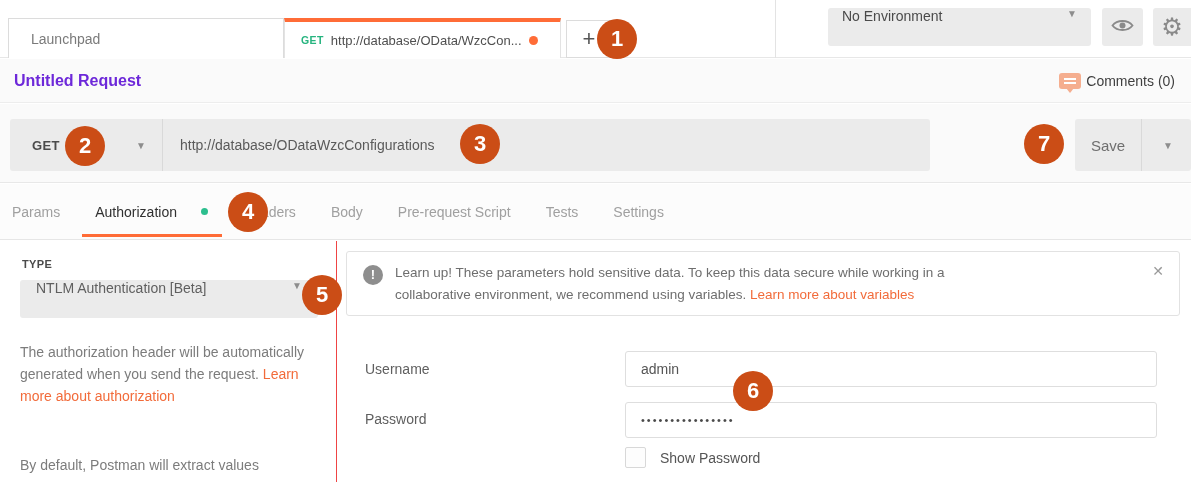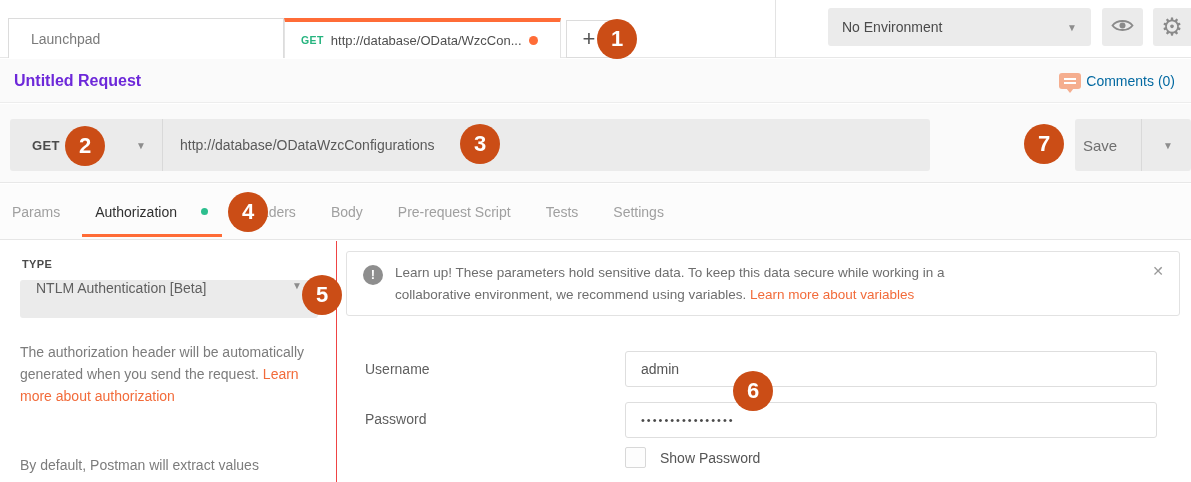--- a/index.html
+++ b/index.html
@@ -10,48 +10,48 @@
   
   .topbar { position:absolute; left:0; top:0; width:1191px; height:58px; background:#ffffff; border-bottom:1px solid #e7e7e7; }
   .wtab { position:absolute; top:18px; height:40px; background:#ffffff; border:1px solid #dcdcdc; border-bottom:none; display:flex; align-items:center; }
   .wtab.launchpad { left:8px; width:276px; padding-left:22px; font-size:14px; color:#7a7a7a; }
   .wtab.active { left:284px; width:277px; border-top:4px solid #ff6c37; border-left:1px solid #e3e3e3; border-right:1px solid #e3e3e3; padding-left:16px; gap:7px; }
   .tab-method { font-size:10.5px; font-weight:bold; color:#26b47f; letter-spacing:.4px; }
   .tab-url { font-size:13px; color:#4f4f4f; white-space:nowrap; }
   .unsaved-dot { width:9px; height:9px; border-radius:50%; background:#ff6c37; flex:0 0 auto; }
   .wtab.plus { left:566px; top:20px; width:46px; height:38px; justify-content:center; font-size:22px; color:#555; border-bottom:1px solid #dcdcdc; }
   .topbar-divider { position:absolute; left:775px; top:0; width:1px; height:58px; background:#e3e3e3; }
-  .env-select { position:absolute; left:828px; top:8px; width:263px; height:38px; background:#ebebeb; border-radius:3px; display:flex; align-items:center; padding:0 14px; font-size:14px; color:#4a4a4a; }
+  .env-select { position:absolute; left:828px; top:8px; width:263px; height:38px; background:#ebebeb; border-radius:3px; display:flex; align-items:flex-start; padding:0 14px; font-size:14px; color:#4a4a4a; }
   .env-select .chev { margin-left:auto; }
   .chev { font-size:10px; color:#8d8d8d; }
   .icon-btn { position:absolute; top:8px; height:38px; background:#ebebeb; border-radius:3px; display:flex; align-items:center; justify-content:center; }
   .icon-btn.eye { left:1102px; width:41px; }
   .icon-btn.gear { left:1153px; width:38px; border-top-right-radius:0; border-bottom-right-radius:0; }
   .gear-glyph { font-family:"DejaVu Sans",sans-serif; font-size:24px; color:#8a8a8a; line-height:1; }
 
   
   .subheader { position:absolute; left:0; top:59px; width:1191px; height:44px; background:#fafafa; border-bottom:1px solid #ededed; display:flex; align-items:center; }
   .req-title { margin-left:14px; font-size:16px; font-weight:bold; color:#6d28d9; }
-  .comments { position:absolute; right:16px; top:0; height:44px; display:flex; align-items:center; gap:5px; color:#0369a1; font-size:14px; cursor:pointer; }
+  .comments { position:absolute; right:16px; top:0; height:44px; display:flex; align-items:center; gap:5px; color:#404040; font-size:14px; cursor:pointer; }
   .comment-icon { position:relative; width:22px; height:16px; background:#f5ae8f; border-radius:3px; }
   .comment-icon::before { content:""; position:absolute; left:5px; top:5px; width:12px; height:2px; background:#ffffff; box-shadow:0 4px 0 #ffffff; }
   .comment-icon::after { content:""; position:absolute; left:7px; bottom:-4px; border-left:4px solid transparent; border-right:4px solid transparent; border-top:5px solid #f5ae8f; }
 
   
   .urlrow { position:absolute; left:0; top:104px; width:1191px; height:79px; background:#fafafa; border-bottom:1px solid #e8e8e8; }
   .urlbar { position:absolute; left:10px; top:15px; width:920px; height:52px; background:#ebebeb; border-radius:3px; display:flex; align-items:center; }
   .method-box { position:relative; width:153px; height:100%; display:flex; align-items:center; border-right:1px solid #d9d9d9; cursor:pointer; }
   .method-label { margin-left:22px; font-size:13px; font-weight:bold; color:#4c4c4c; letter-spacing:.3px; }
   .method-box .chev { position:absolute; right:16px; }
   .url-input { flex:1; font-size:14px; color:#5a5a5a; padding-left:17px; white-space:nowrap; }
   .send-btn { position:absolute; left:938px; top:15px; width:125px; height:52px; background:#0f7ae5; border-radius:3px; color:#ffffff; font-size:15px; font-weight:bold; display:flex; align-items:center; cursor:pointer; }
   .send-label { margin-left:27px; }
   .send-split { position:absolute; right:34px; top:0; width:1px; height:100%; background:rgba(0,0,0,0.18); }
   .save-btn { position:absolute; left:1075px; top:15px; width:116px; height:52px; background:#ebebeb; border-radius:3px; display:flex; align-items:center; color:#6f6f6f; font-size:15px; cursor:pointer; }
-  .save-label { margin-left:8px; }
+  .save-label { margin-left:16px; }
   .save-split { position:absolute; left:66px; top:0; width:1px; height:100%; background:#d9d9d9; }
   .save-btn .chev { position:absolute; right:18px; }
 
   
   .tabsrow { position:absolute; left:0; top:184px; width:1191px; height:56px; background:#fcfcfc; border-bottom:1px solid #e6e6e6; display:flex; align-items:center; padding-left:12px; gap:35px; }
   .rtab { font-size:14px; color:#a0a0a0; cursor:pointer; white-space:nowrap; }
   .rtab.active { position:relative; color:#303030; display:flex; align-items:center; gap:24px; }
   .rtab.active::after { content:""; position:absolute; left:-13px; right:-14px; bottom:-17px; height:3px; background:#ff6c37; }
   .green-dot { width:7px; height:7px; border-radius:50%; background:#2cbe8e; }
   .tabsrow-links { position:absolute; right:25px; top:0; height:56px; display:flex; align-items:center; gap:19px; }

